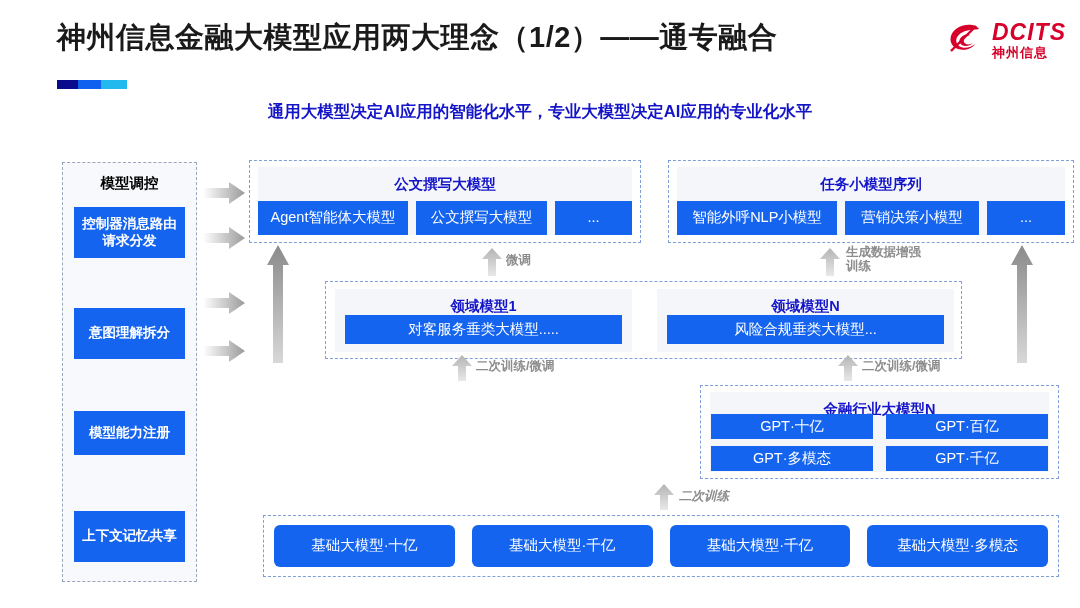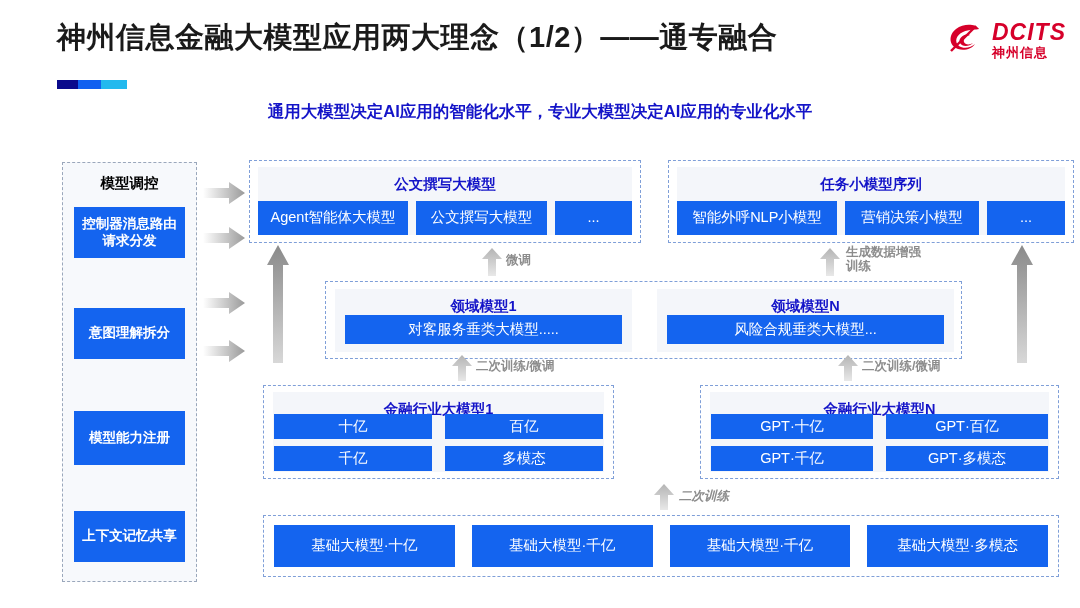--- a/index.html
+++ b/index.html
@@ -46,21 +46,21 @@
   }
   .sb-box{
     position:absolute;left:11px;width:111px;
     background:#1464ef;color:#ffffff;
     font-size:13.5px;font-weight:bold;
     display:flex;align-items:center;justify-content:center;
     text-align:center;line-height:1.25;padding:0 6px;box-sizing:border-box;
   }
   .sb1{top:44px;height:51px;}
   .sb2{top:145px;height:51px;}
-  .sb3{top:248px;height:54px;}
+  .sb3{top:248px;height:44px;}
   .sb4{top:348px;height:51px;}
 
   
   .rarrow{position:absolute;width:42px;height:22px;}
   .rarrow svg{display:block;}
 
   
   .panel{position:absolute;border:1px dashed #7f9fd8;box-sizing:border-box;}
   .inner{background:#f4f6fa;box-sizing:border-box;}
   .grp-title{
@@ -88,21 +88,21 @@
   
   #ind-left{left:263px;top:385px;width:351px;height:94px;}
   #ind-right{left:700px;top:385px;width:359px;height:94px;}
   .ind-grid{position:absolute;left:10px;right:10px;bottom:7px;display:grid;
     grid-template-columns:1fr 1fr;gap:7px 13px;}
   .ind-grid .bbox{height:25px;}
 
   
   #base{left:263px;top:515px;width:796px;height:62px;}
   .base-row{position:absolute;left:10px;right:10px;top:9px;bottom:9px;display:flex;gap:17px;}
-  .base-row .bbox{flex:1;}
+  .base-row .bbox{flex:1;border-radius:6px;}
 
   
   .varrow{position:absolute;}
   .varrow svg{display:block;}
   .alabel{position:absolute;font-size:12.5px;font-weight:bold;color:#8c8c8c;line-height:1.15;}
   .alabel.center{text-align:left;}
 </style>
 </head>
 <body>
 
@@ -247,41 +247,30 @@
   </div>
   <div class="alabel" style="left:476px;top:359px;">二次训练/微调</div>
 
   <div class="varrow" style="left:838px;top:355px;">
     <svg width="20" height="26" viewBox="0 0 20 26">
       <path d="M6 26 L6 11 L0 11 L10 0 L20 11 L14 11 L14 26 Z" fill="url(#gv2)"></path>
     </svg>
   </div>
   <div class="alabel" style="left:862px;top:359px;">二次训练/微调</div>
 
-  <div class="panel" id="ind-left">
-    <div class="inner" style="position:absolute;left:9px;right:9px;top:6px;bottom:6px;">
-      <div class="grp-title">金融行业大模型1</div>
-    </div>
-    <div class="ind-grid">
-      <div class="bbox">十亿</div>
-      <div class="bbox">百亿</div>
-      <div class="bbox">千亿</div>
-      <div class="bbox">多模态</div>
-    </div>
-  </div>
 
   <div class="panel" id="ind-right">
     <div class="inner" style="position:absolute;left:9px;right:9px;top:6px;bottom:6px;">
       <div class="grp-title">金融行业大模型N</div>
     </div>
     <div class="ind-grid">
       <div class="bbox">GPT·十亿</div>
       <div class="bbox">GPT·百亿</div>
+      <div class="bbox">GPT·多模态</div>
       <div class="bbox">GPT·千亿</div>
-      <div class="bbox">GPT·多模态</div>
     </div>
   </div>
 
   <div class="varrow" style="left:654px;top:484px;">
     <svg width="20" height="26" viewBox="0 0 20 26">
       <path d="M6 26 L6 11 L0 11 L10 0 L20 11 L14 11 L14 26 Z" fill="url(#gv2)"></path>
     </svg>
   </div>
   <div class="alabel" style="left:679px;top:489px;font-style:italic;">二次训练</div>
 

